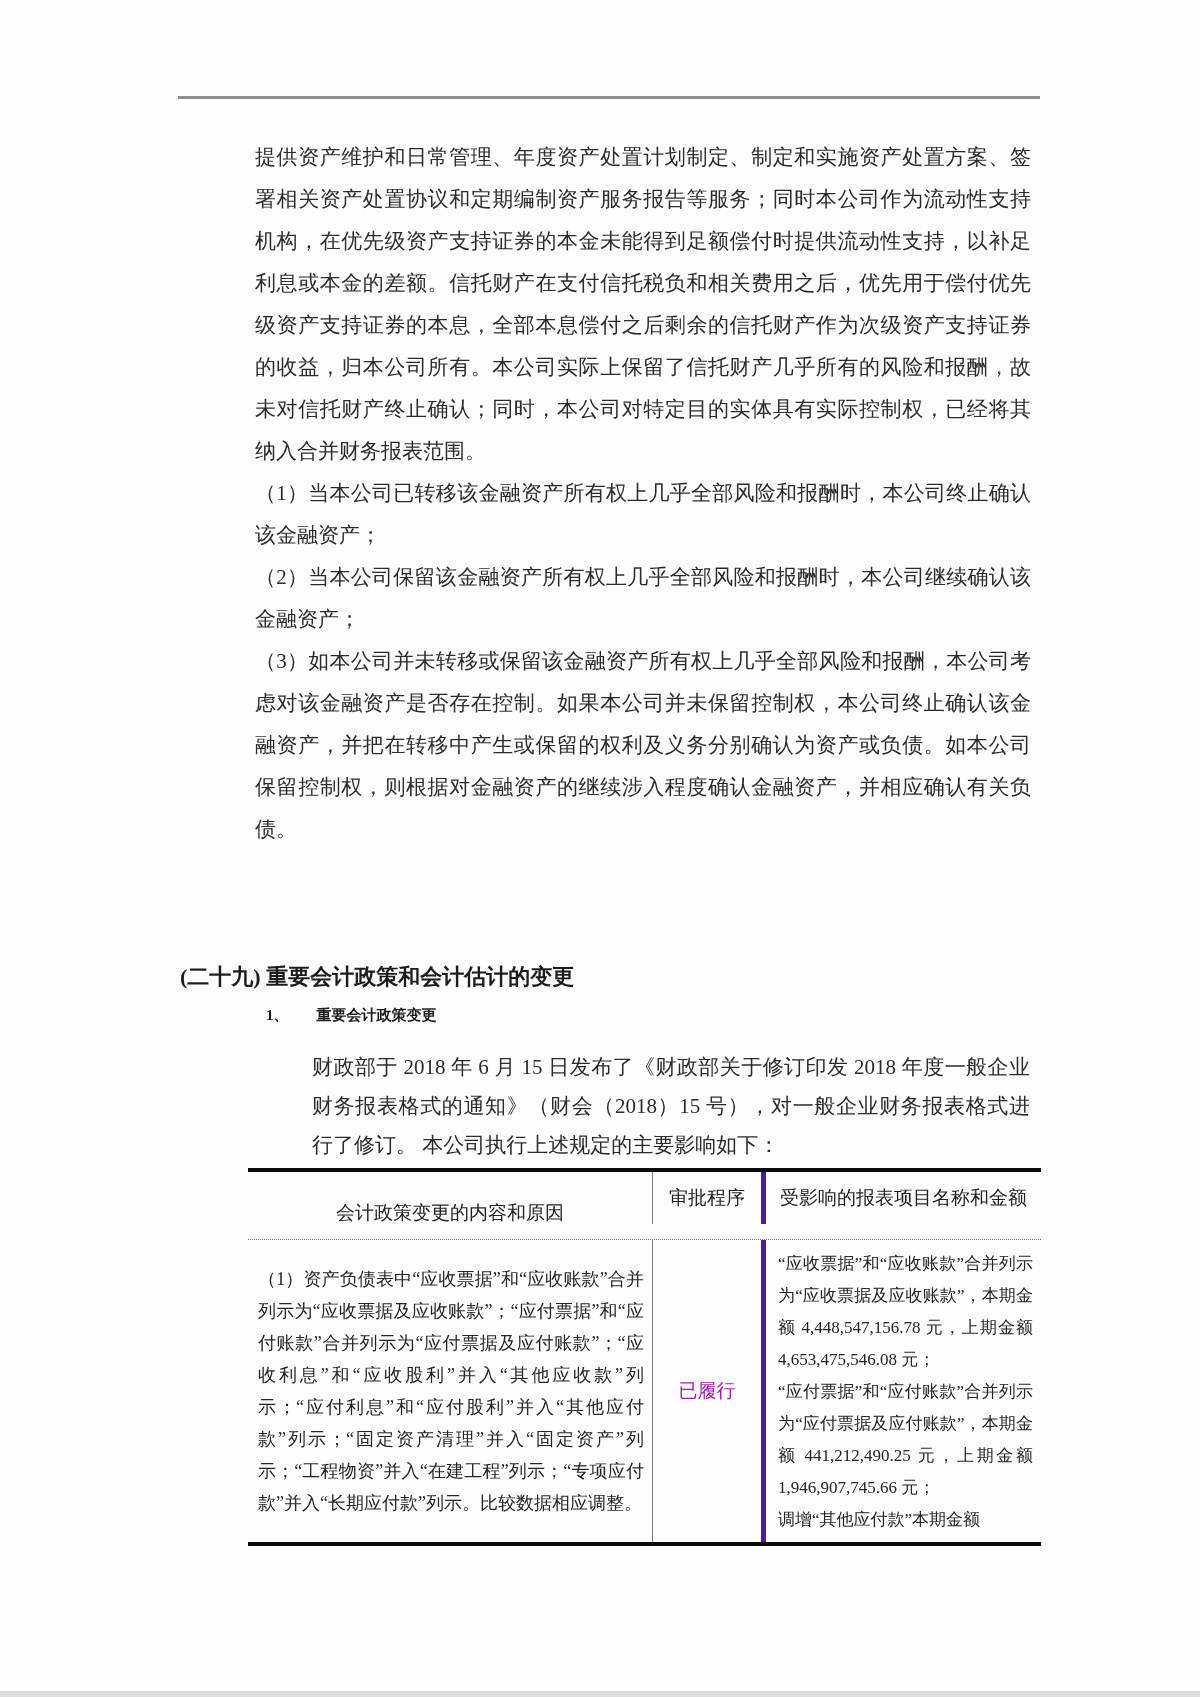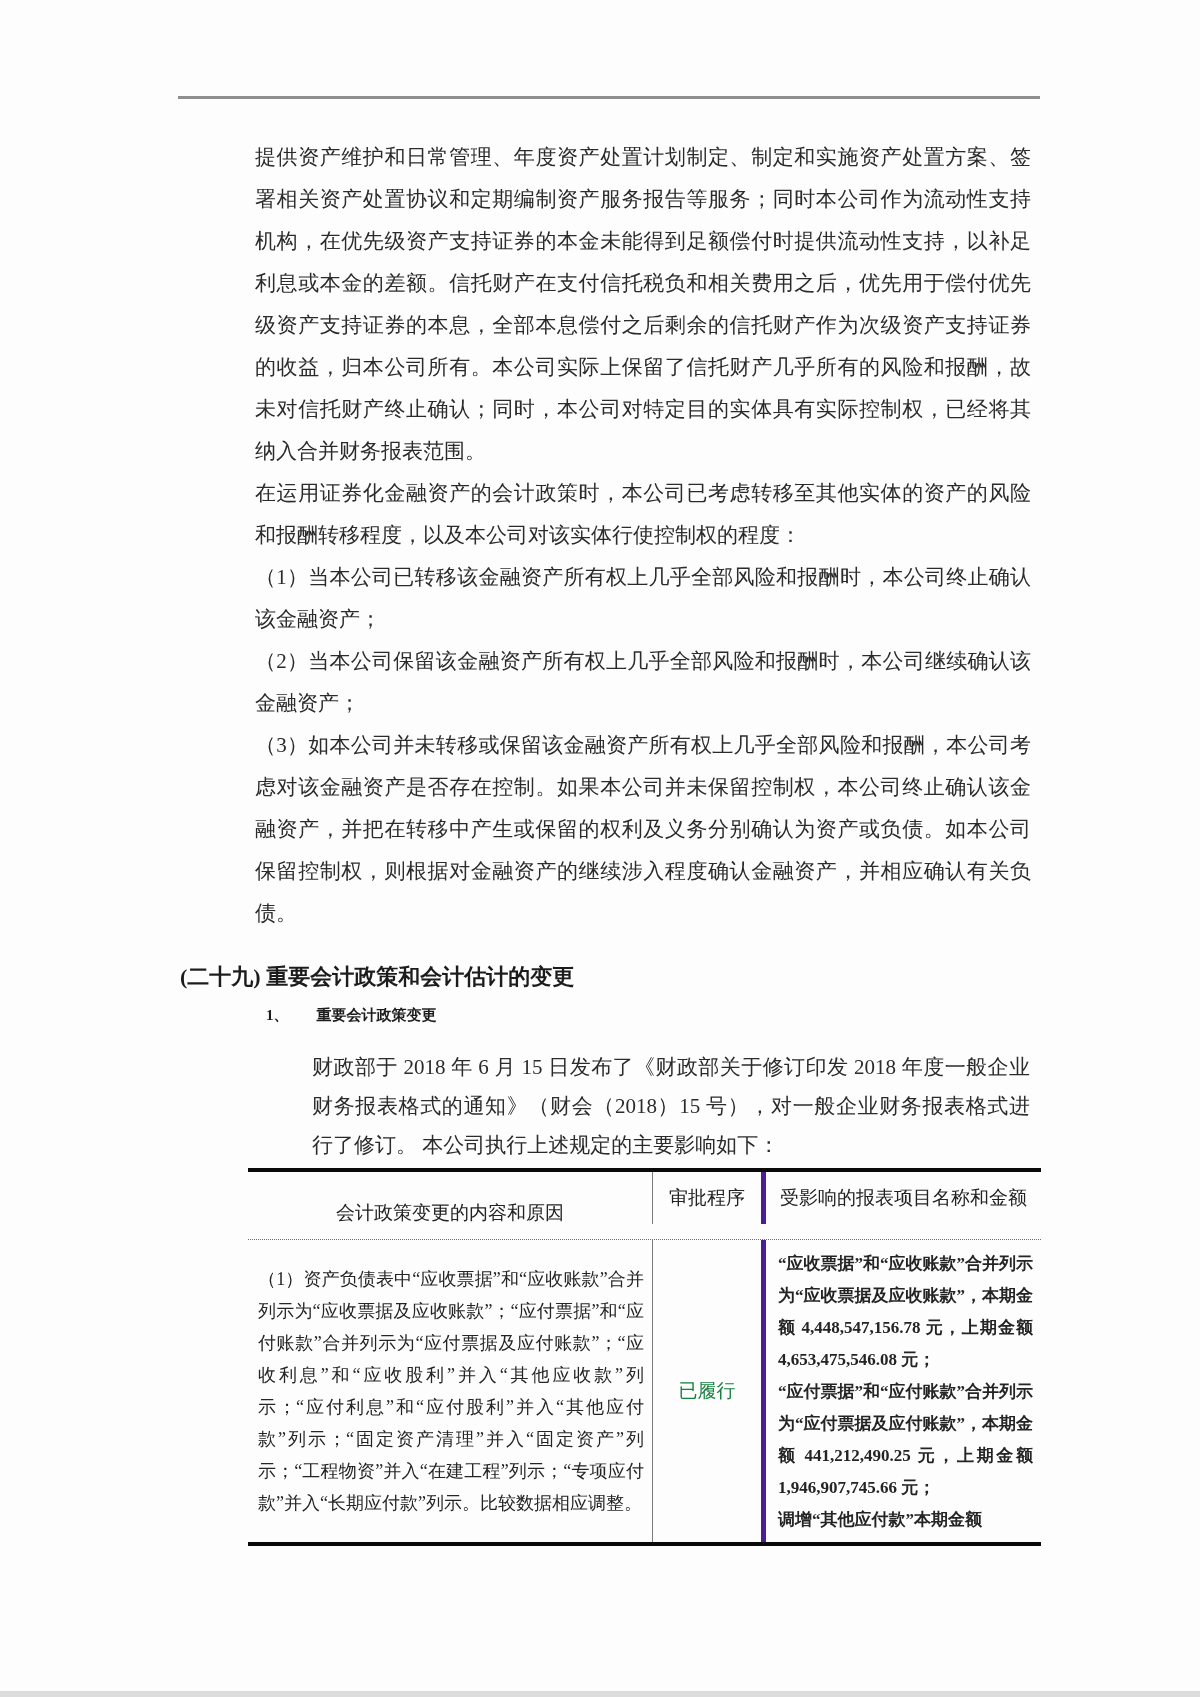--- a/index.html
+++ b/index.html
@@ -50,46 +50,45 @@
   .t-head .t-cell{
     display:flex;align-items:center;justify-content:center;
     font-size:19px;color:#222;height:52px;text-align:center;
   }
   .t-body .c1{
     padding:8px 8px 6px 10px;
     font-size:18px;line-height:32px;text-align:justify;color:#242424;
   }
   .t-body .c2{
     display:flex;align-items:center;justify-content:center;
-    font-size:19px;color:#15803d;
+    font-size:19px;color:#a21caf;
   }
   .t-body .c3{
     padding:8px 8px 6px 12px;
-    font-size:17px;line-height:32px;text-align:justify;color:#242424;font-weight:bold;
+    font-size:17px;line-height:32px;text-align:justify;color:#242424;
   }
   .t-body .c3 p{margin:0;padding:0;}
   .footer{
     position:absolute;left:0;right:0;top:1576px;
     text-align:center;font-size:19px;color:#222;
   }
   .scan-edge{
     position:absolute;left:0;bottom:0;width:1200px;height:6px;
     background:#dcdcdc;
   }
 </style>
 </head>
 <body>
 
 <div class="page">
 
   <div class="header-rule"></div>
 
   <div class="body-text">
     <p>提供资产维护和日常管理、年度资产处置计划制定、制定和实施资产处置方案、签署相关资产处置协议和定期编制资产服务报告等服务；同时本公司作为流动性支持机构，在优先级资产支持证券的本金未能得到足额偿付时提供流动性支持，以补足利息或本金的差额。信托财产在支付信托税负和相关费用之后，优先用于偿付优先级资产支持证券的本息，全部本息偿付之后剩余的信托财产作为次级资产支持证券的收益，归本公司所有。本公司实际上保留了信托财产几乎所有的风险和报酬，故未对信托财产终止确认；同时，本公司对特定目的实体具有实际控制权，已经将其纳入合并财务报表范围。</p>
-    <p>在运用证券化金融资产的会计政策时，本公司已考虑转移至其他实体的资产的风险和报酬转移程度，以及本公司对该实体行使控制权的程度：</p>
     <p>（1）当本公司已转移该金融资产所有权上几乎全部风险和报酬时，本公司终止确认该金融资产；</p>
     <p>（2）当本公司保留该金融资产所有权上几乎全部风险和报酬时，本公司继续确认该金融资产；</p>
     <p>（3）如本公司并未转移或保留该金融资产所有权上几乎全部风险和报酬，本公司考虑对该金融资产是否存在控制。如果本公司并未保留控制权，本公司终止确认该金融资产，并把在转移中产生或保留的权利及义务分别确认为资产或负债。如本公司保留控制权，则根据对金融资产的继续涉入程度确认金融资产，并相应确认有关负债。</p>
   </div>
 
   <div class="section-heading">(二十九) 重要会计政策和会计估计的变更</div>
 
   <div class="sub-heading">
     <span class="num">1、</span><span>重要会计政策变更</span>
   </div>

